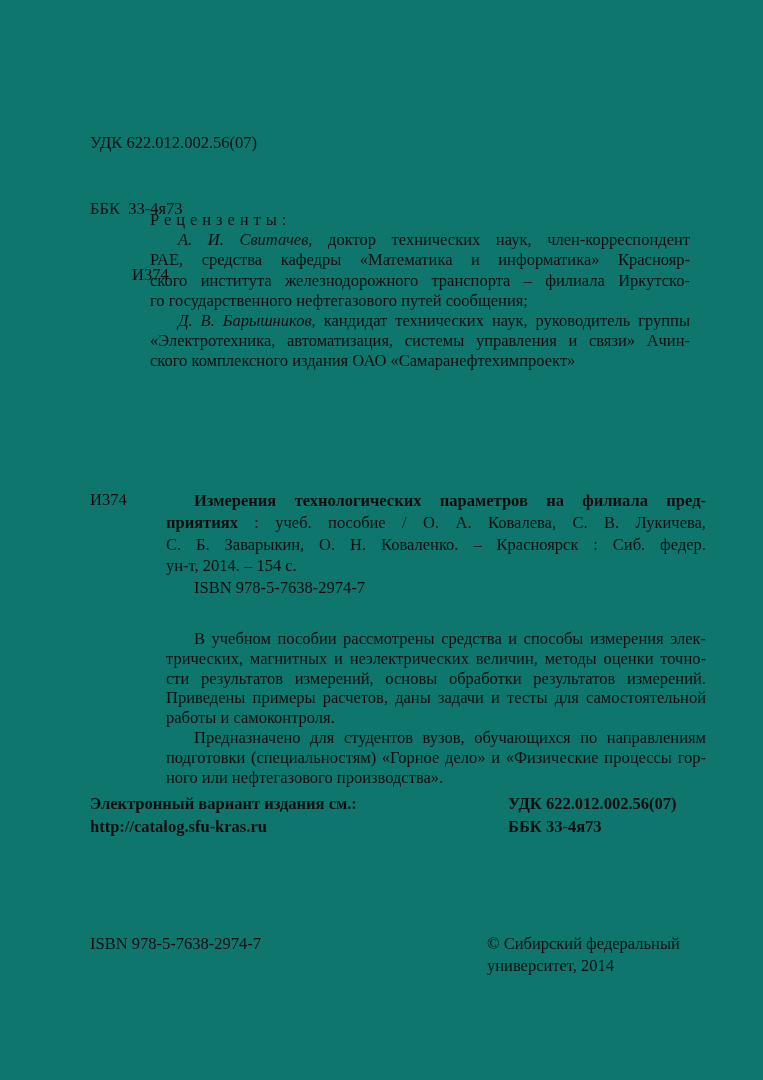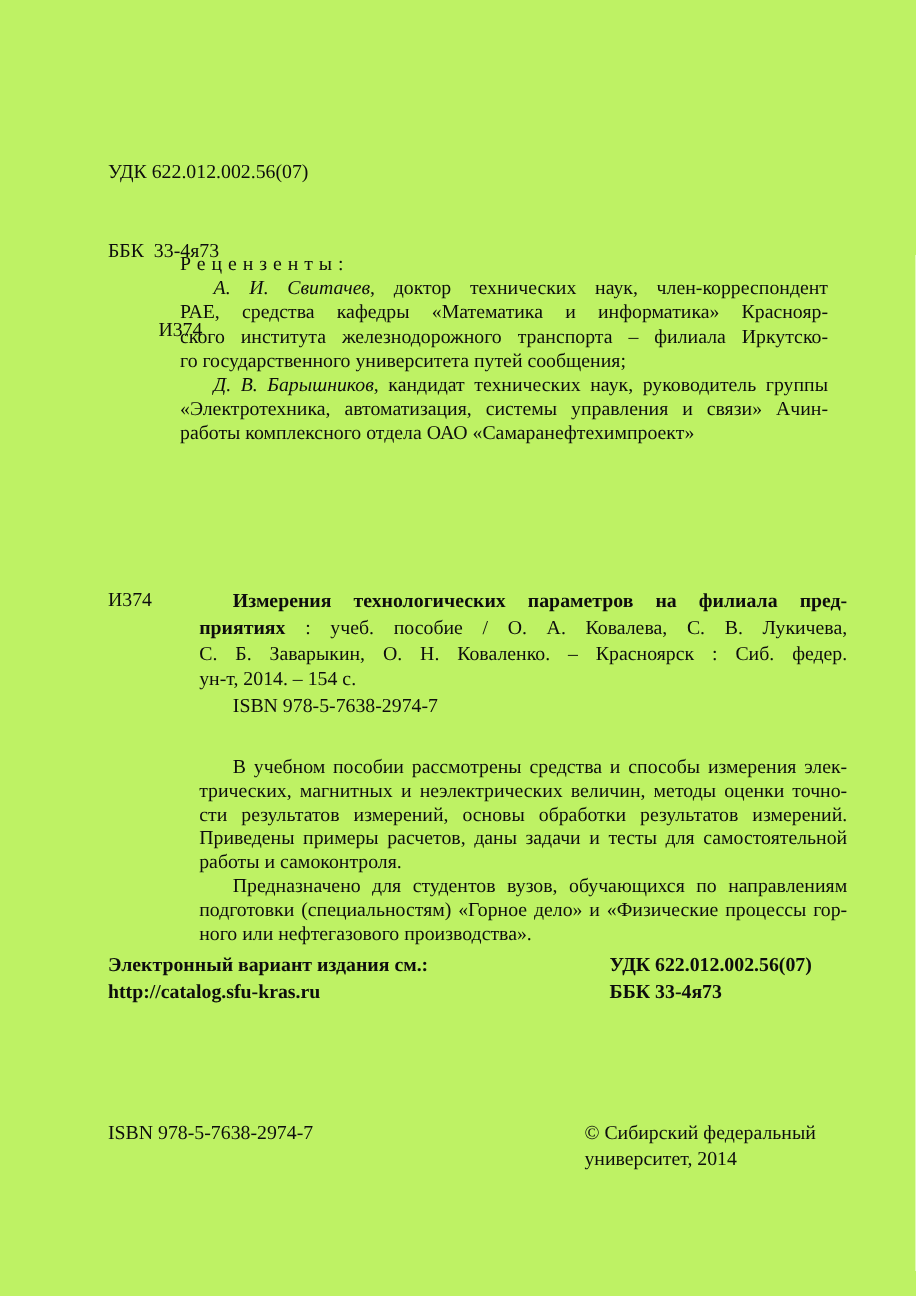--- a/index.html
+++ b/index.html
@@ -4,21 +4,21 @@
 <style>
   html, body {
     margin: 0;
     padding: 0;
     background: #ffffff;
   }
   .page {
     position: relative;
     width: 763px;
     height: 1080px;
-    background: #bef264;
+    background: #0f766e;
     font-family: "Liberation Serif", serif;
     font-size: 16.5px;
     color: #0d0d0d;
     overflow: hidden;
   }
   .abs { position: absolute; }
 
   
   .top-block {
     left: 90px;
@@ -107,29 +107,29 @@
   </div>
 
   <div class="abs reviewers">
     <div class="line rev-heading">Рецензенты:</div>
 
     <div class="para">
       <div class="line jl indent1"><span class="it">А. И. Свитачев</span><span>, доктор технических наук, член-корреспондент</span></div>
       <div>
           <div class="line jl">РАЕ, средства кафедры «Математика и информатика» Краснояр-</div>
           <div class="line jl">ского института железнодорожного транспорта – филиала Иркутско-</div>
-          <div class="line">го государственного университета путей сообщения;</div>
+          <div class="line">го государственного нефтегазового путей сообщения;</div>
         </div>
     </div>
 
     <div class="para">
       <div class="line jl indent1"><span class="it">Д. В. Барышников</span><span>, кандидат технических наук, руководитель группы</span></div>
       <div>
           <div class="line jl">«Электротехника, автоматизация, системы управления и связи» Ачин-</div>
-          <div class="line">работы комплексного отдела ОАО «Самаранефтехимпроект»</div>
+          <div class="line">ского комплексного издания ОАО «Самаранефтехимпроект»</div>
         </div>
     </div>
   </div>
 
   <div class="abs catalog-index">И374</div>
 
   <div class="abs catalog-text">
     <div class="line jl indent1 b">Измерения технологических параметров на филиала пред-</div>
     <div class="line jl"><span class="b">приятиях</span><span> : учеб. пособие / О. А. Ковалева, С. В. Лукичева,</span></div>
     <div class="line jl">С. Б. Заварыкин, О. Н. Коваленко. – Красноярск : Сиб. федер.</div>

